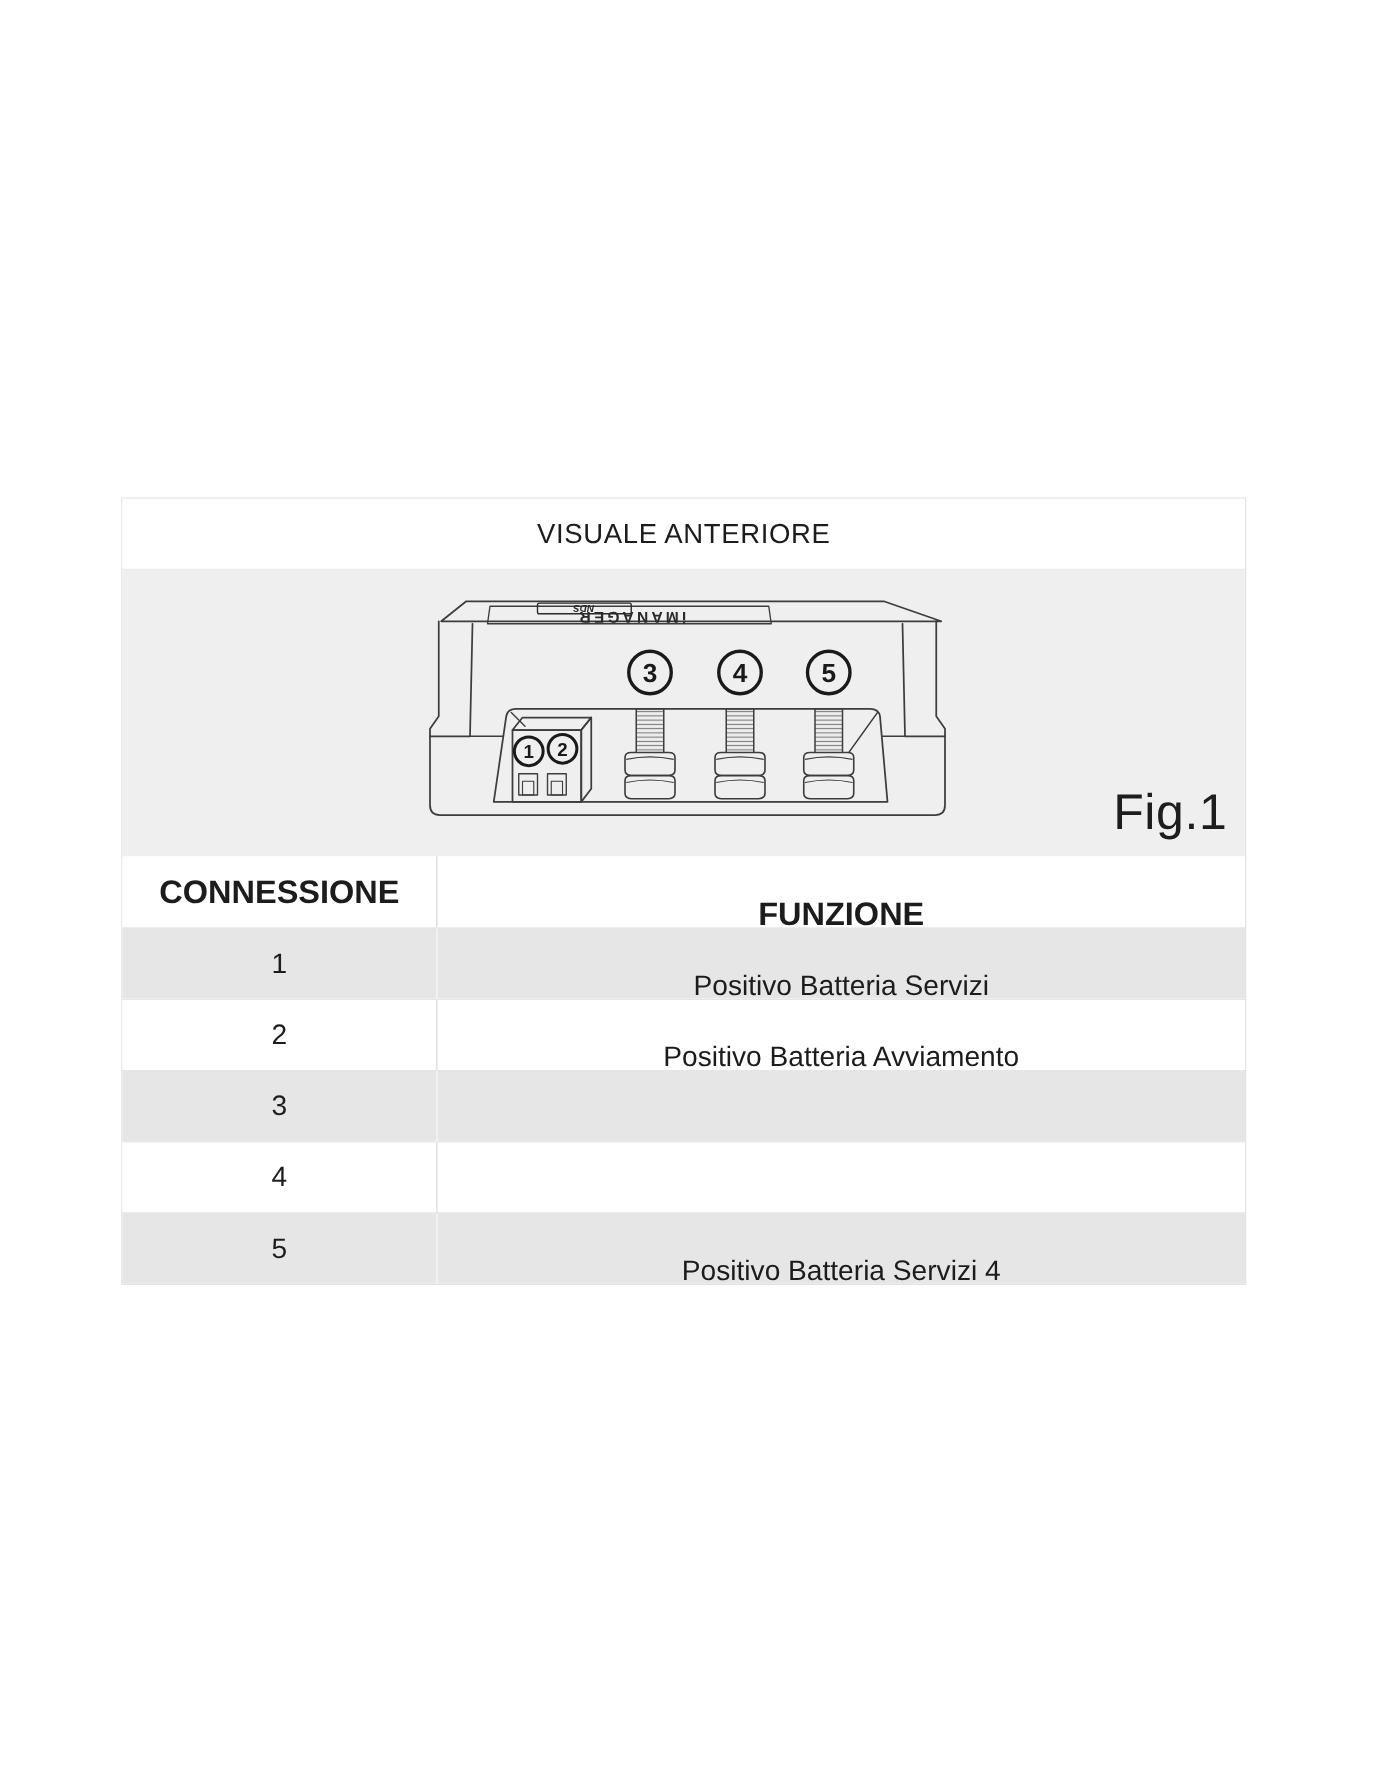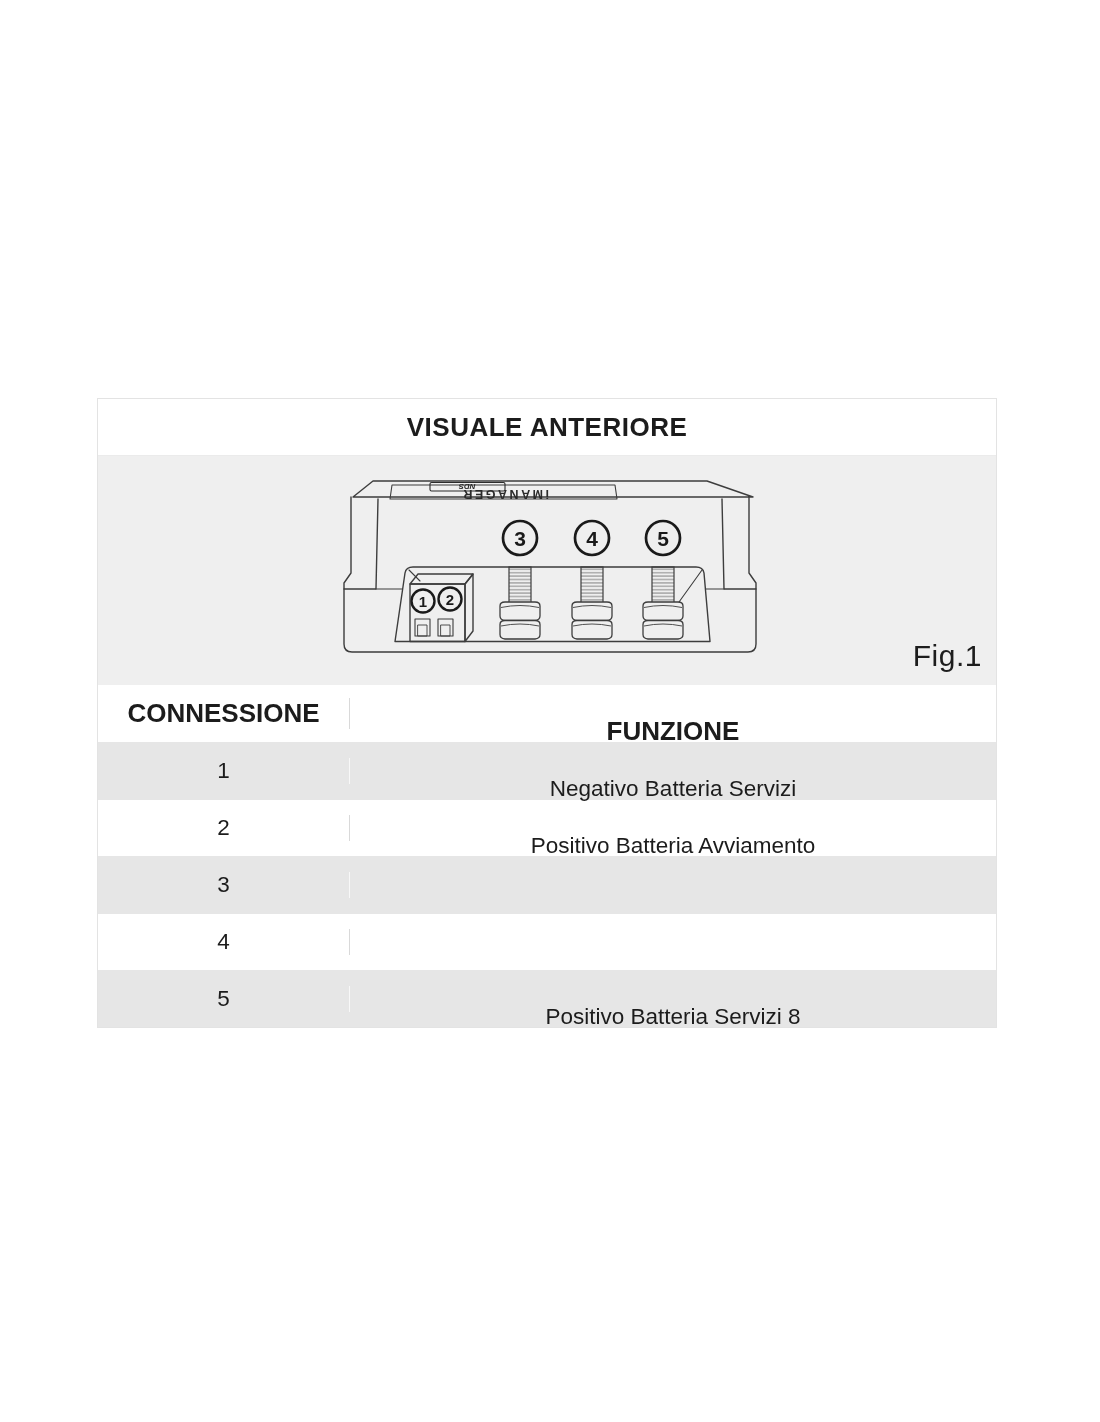--- a/index.html
+++ b/index.html
@@ -15,52 +15,51 @@
     position: absolute;
     left: 97px; top: 398px;
     width: 900px;
     border: 1px solid #e3e3e3;
     box-sizing: border-box;
     background: #fff;
   }
   .panel-title {
     height: 56px;
     display: flex; align-items: center; justify-content: center;
-    font-weight: bold;
-    font-size: 26px;
+    font-weight: normal;
+    font-size: 22px;
     letter-spacing: 0.5px;
     background: #ffffff;
     border-bottom: 1px solid #ebebeb;
   }
   .figure-area {
     height: 229px;
     background: #efefef;
     position: relative;
   }
   .device {
     position: absolute;
     left: 232px; top: 13px;
   }
   .device svg { display: block; }
   .fig-label {
     position: absolute;
     right: 14px; bottom: 12px;
-    font-size: 30px;
+    font-size: 40px;
     color: #1d1d1d;
     letter-spacing: 0.5px;
     margin-top: 10px;
   }
   .tbl { width: 100%; }
   .row {
     display: flex;
     height: 57px;
     font-size: 22.5px;
     background: #ffffff;
     box-sizing: border-box;
-    align-items: center;
   }
   .row + .row { border-top: 1px solid #e6e6e6; }
   .row .c1 {
     width: 252px;
     display: flex; align-items: center; justify-content: center;
     border-right: 1px solid #d9d9d9;
     box-sizing: border-box;
     text-align: center;
   }
   .row .c2 {
@@ -180,31 +179,31 @@
     <div class="fig-label">Fig.1</div>
   </div>
 
   <div class="tbl">
     <div class="row header">
       <div class="c1">CONNESSIONE</div>
       <div class="c2">FUNZIONE</div>
     </div>
     <div class="row shade">
       <div class="c1">1</div>
-      <div class="c2">Negativo Batteria Servizi</div>
+      <div class="c2">Positivo Batteria Servizi</div>
     </div>
     <div class="row">
       <div class="c1">2</div>
       <div class="c2">Positivo Batteria Avviamento</div>
     </div>
     <div class="row shade">
       <div class="c1">3</div>
     </div>
     <div class="row">
       <div class="c1">4</div>
     </div>
     <div class="row shade">
       <div class="c1">5</div>
-      <div class="c2">Positivo Batteria Servizi 8</div>
+      <div class="c2">Positivo Batteria Servizi 4</div>
     </div>
   </div>
 
 </div>
 
 </body></html>

